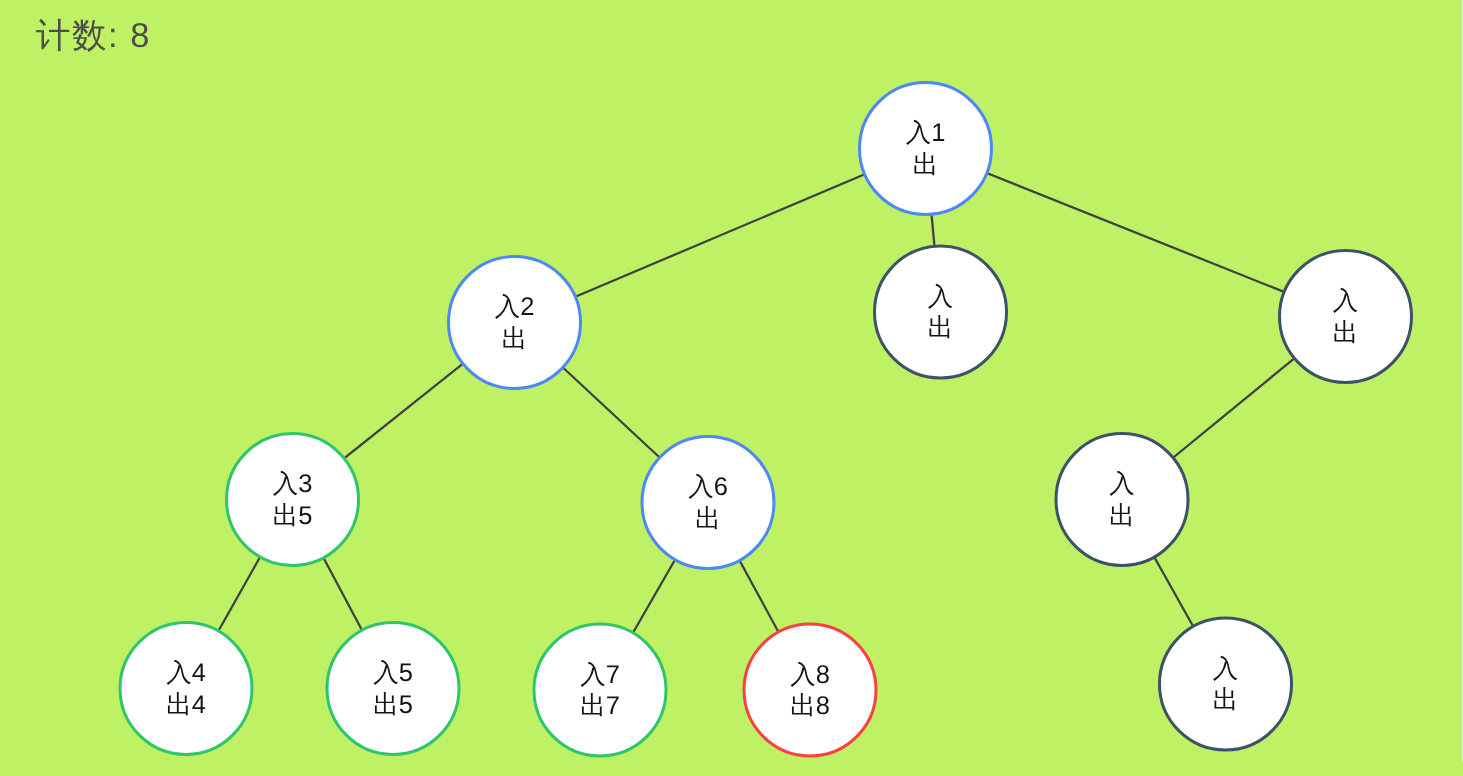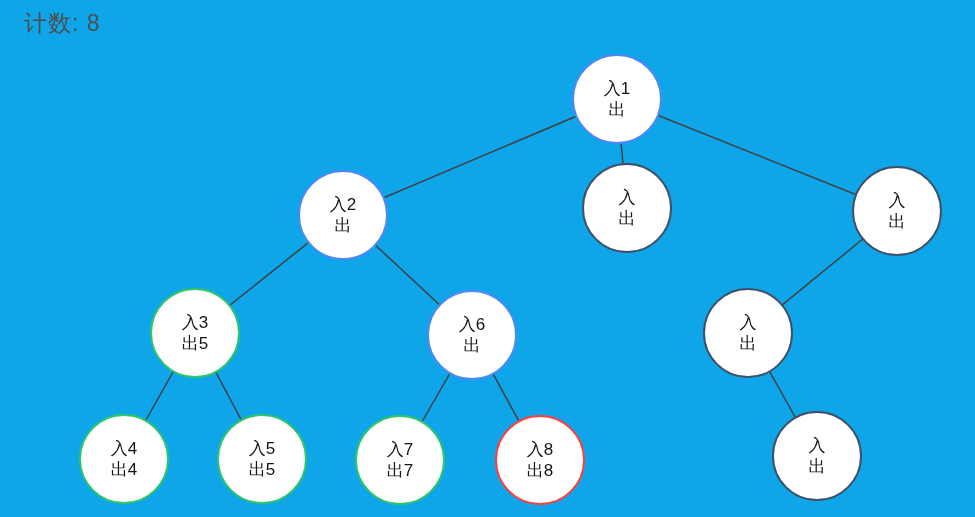--- a/index.html
+++ b/index.html
@@ -8,21 +8,21 @@
     background: #ffffff;
     width: 975px;
     height: 517px;
     overflow: hidden;
     font-family: "Liberation Sans", "DejaVu Sans", sans-serif;
   }
   .stage {
     position: relative;
     width: 975px;
     height: 517px;
-    background: #0ea5e9;
+    background: #bef264;
   }
   .counter {
     position: absolute;
     left: 24px;
     top: 8px;
     font-size: 23px;
     letter-spacing: 1px;
     color: #4d4d4d;
     user-select: none;
   }

